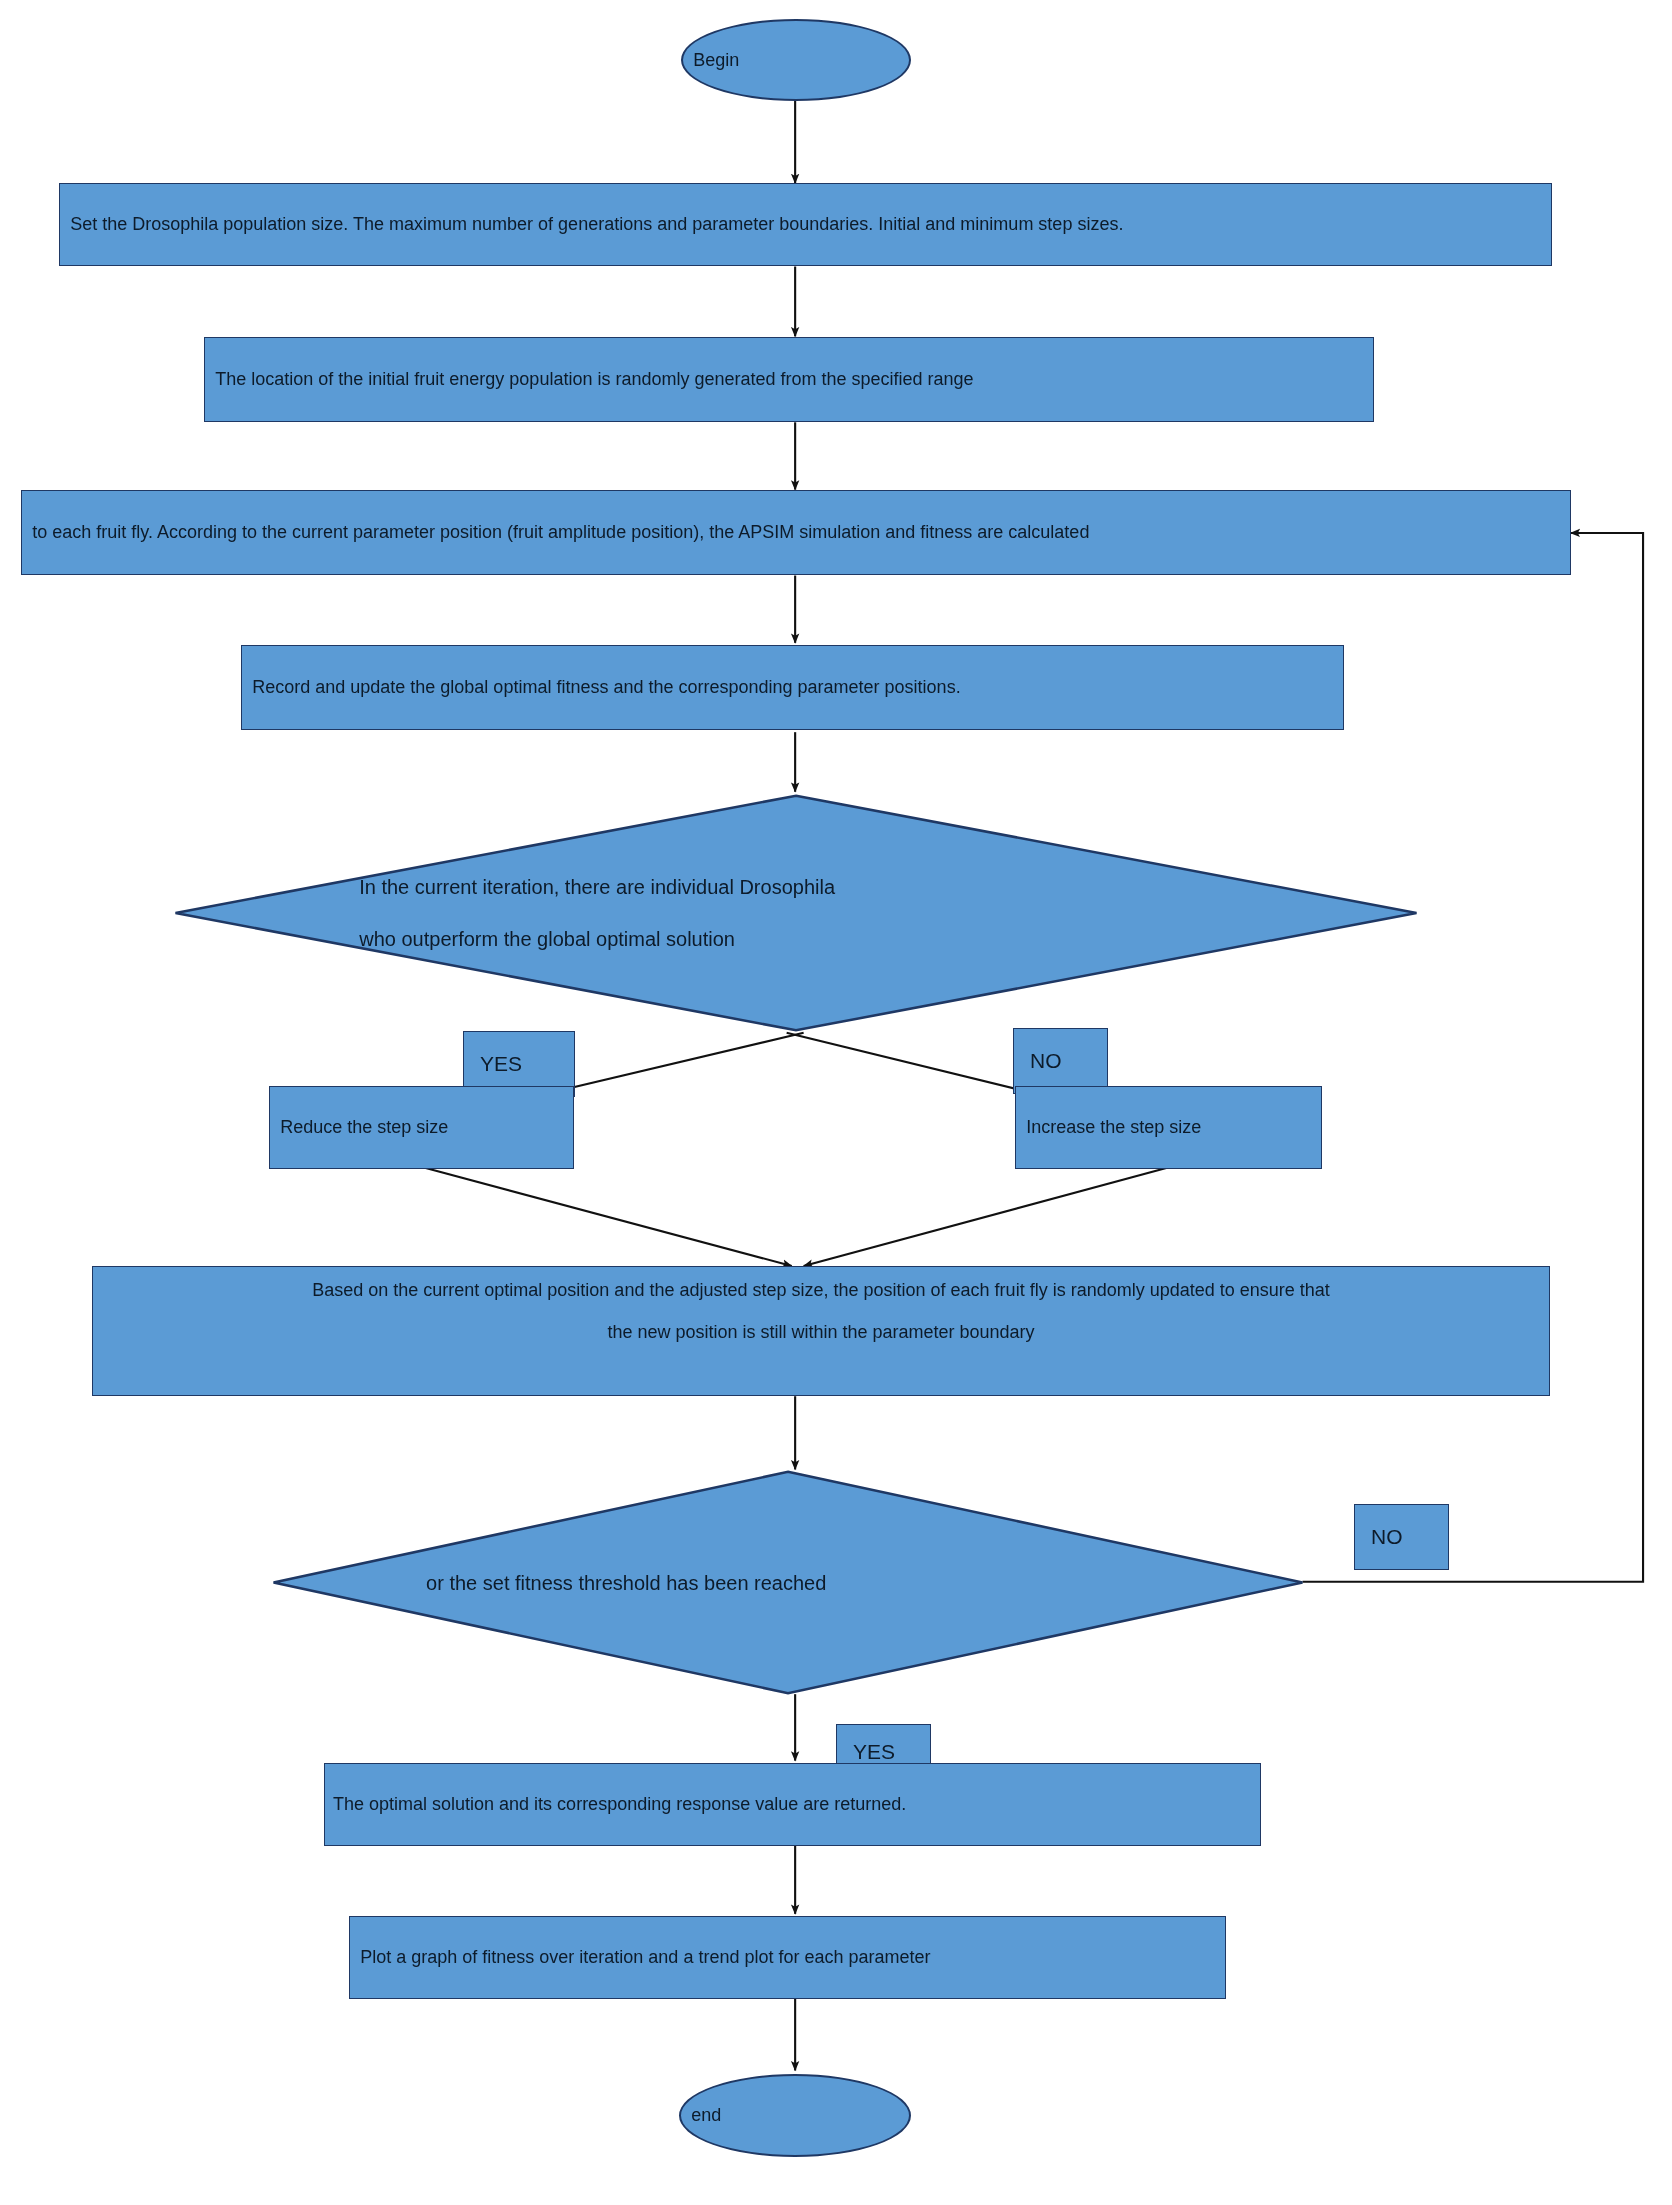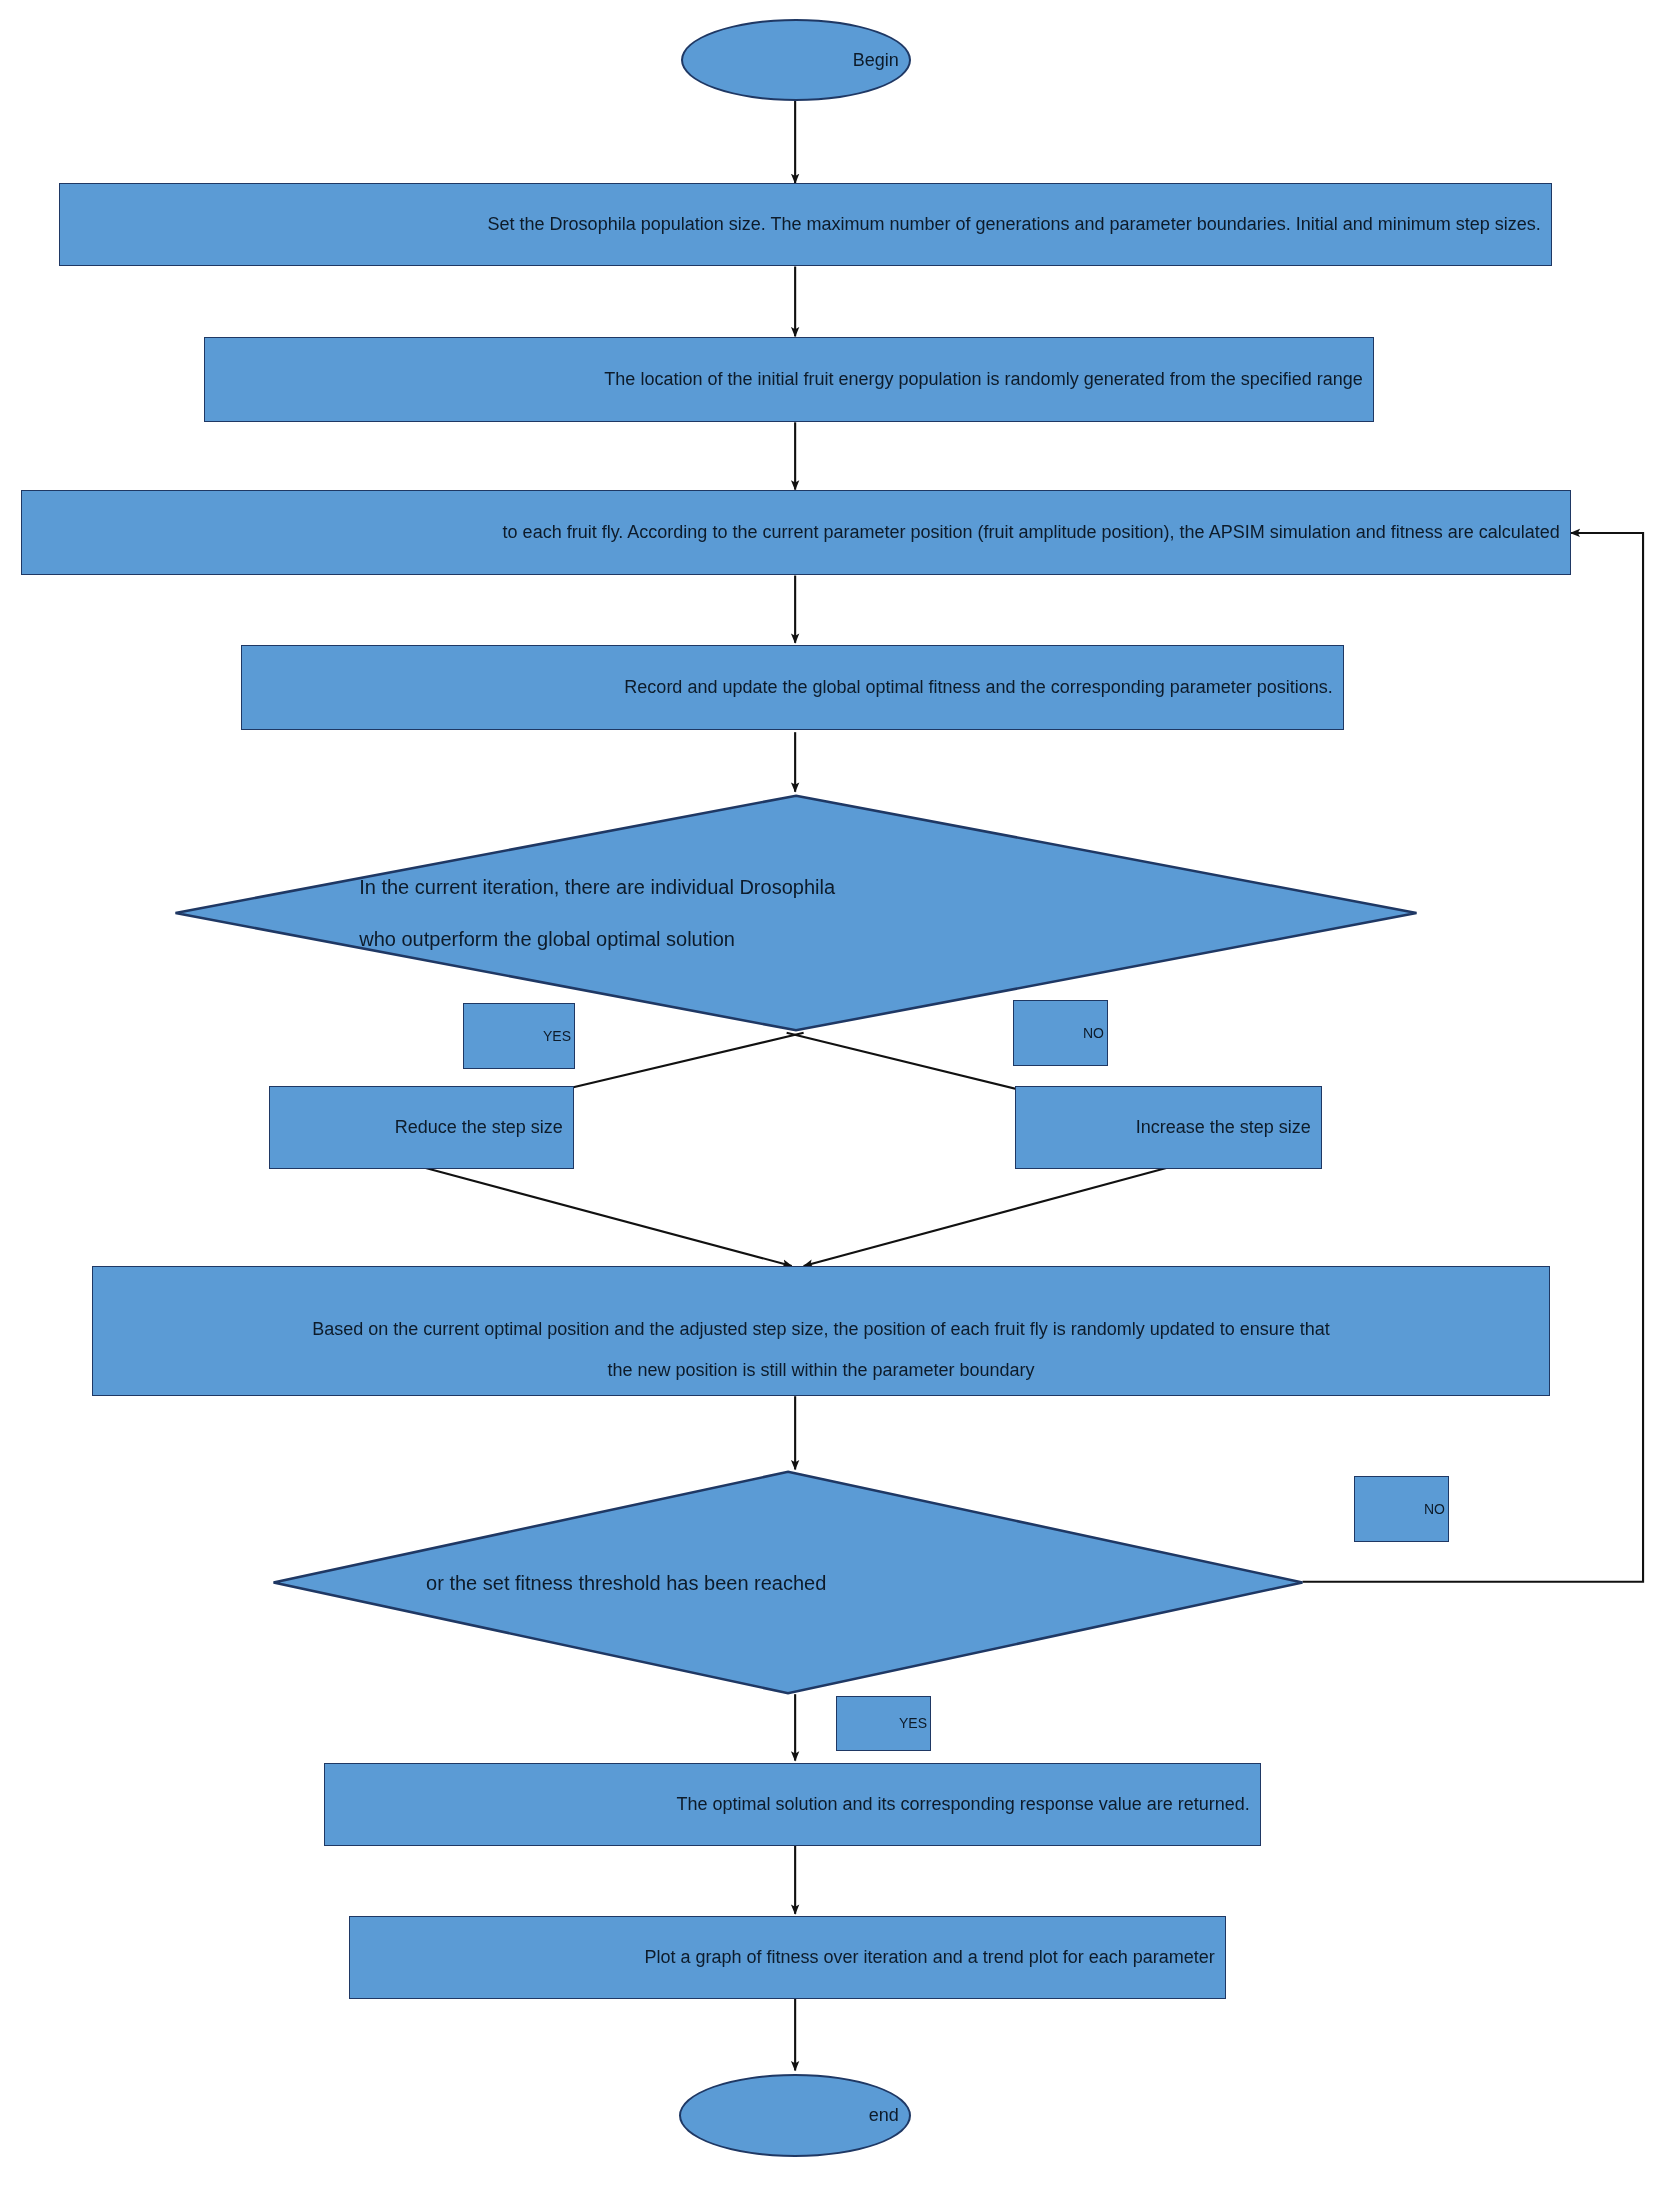--- a/index.html
+++ b/index.html
@@ -25,34 +25,35 @@
     height: 2205px;
     pointer-events: none;
   }
   .node {
     position: absolute;
     box-sizing: border-box;
     background: #5B9BD5;
     border: 1.7px solid #1F3864;
     display: flex;
     align-items: center;
-    justify-content: flex-end;
+    justify-content: flex-start;
     text-align: center;
     color: #0d1b2a;
     font-size: 18px;
     line-height: 1.9;
     padding: 3.4px 10.2px;
   }
   .node.terminator {
     border-radius: 50%;
     border: 2.6px solid #1F3864;
   }
   .node.label-box {
-    font-size: 14px;
-    padding: 3px;
+    font-size: 21px;
+    padding: 16px;
+    margin-top: 28px;
   }
   .diamond {
     position: absolute;
     display: flex;
     align-items: center;
     justify-content: center;
   }
   .diamond svg {
     position: absolute;
     left: 0;

